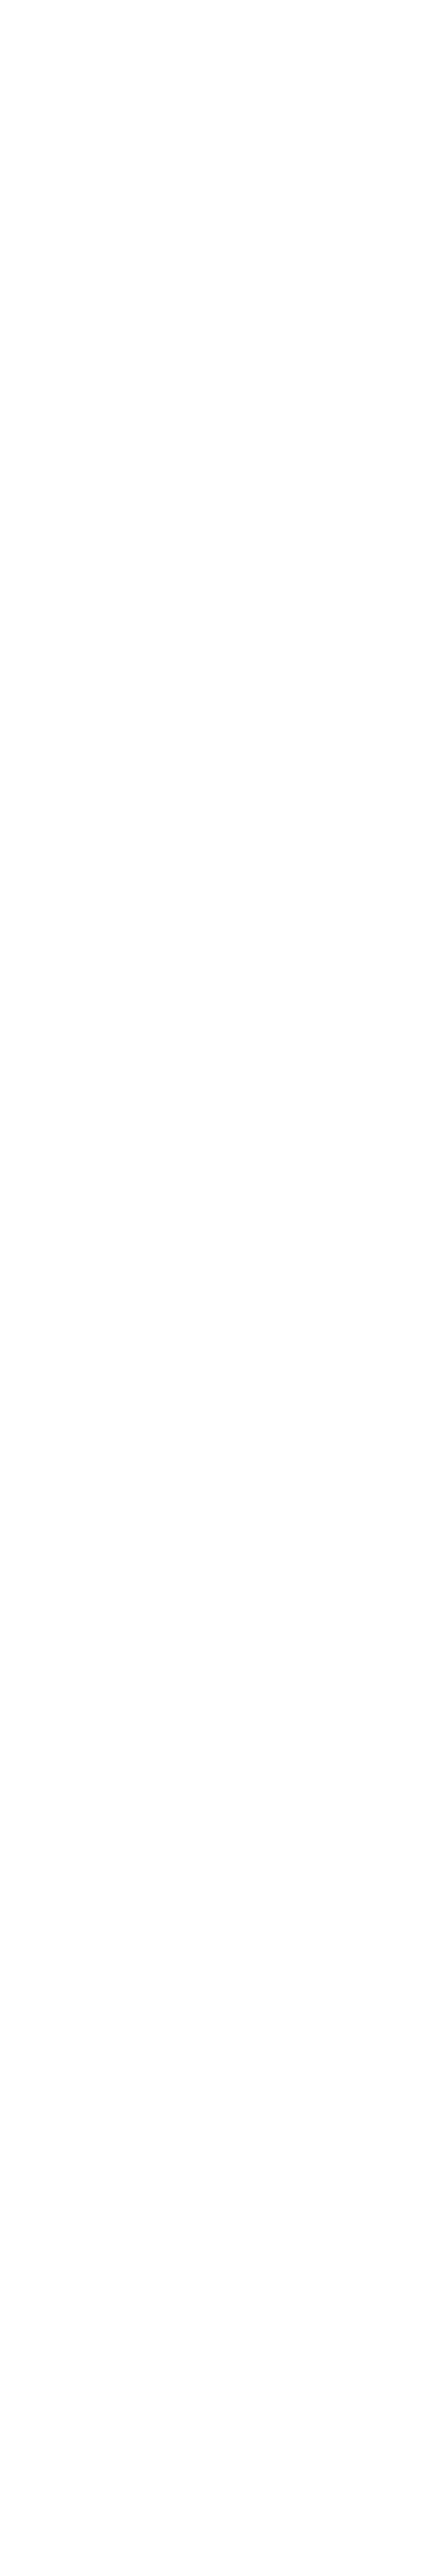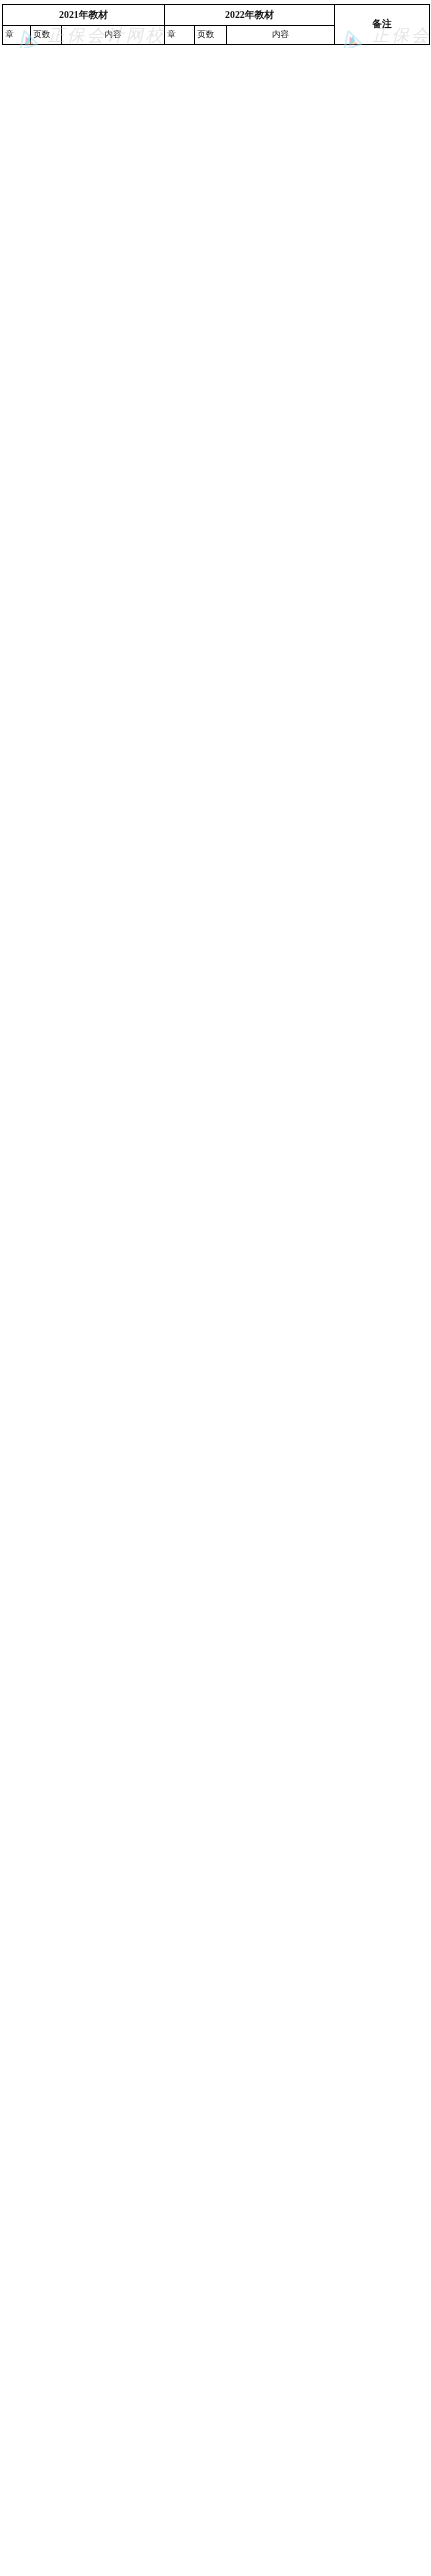--- a/index.html
+++ b/index.html
@@ -19,47 +19,20 @@
   .wm .tcol{display:block;}
   .wm .brand{font-family:"Liberation Sans","DejaVu Sans",sans-serif;font-size:17px;letter-spacing:2.6px;
              color:#cccccc;line-height:1.15;white-space:nowrap;font-style:italic;}
   .wm .url{font-family:"Liberation Sans","DejaVu Sans",sans-serif;font-size:13px;letter-spacing:0.5px;
            color:#d5d5d5;line-height:1.2;white-space:nowrap;}
 </style>
 </head>
 <body>
 
 <div id="page">
-  <table class="cmp">
-    <colgroup>
-      <col class="c-ch1">
-        <col class="c-pg1">
-        <col class="c-ct1">
-      <col class="c-ch2">
-        <col class="c-pg2">
-        <col class="c-ct2">
-        <col class="c-note">
-    </colgroup>
-    <thead>
-      <tr>
-        <th class="big" colspan="3">2021年教材</th>
-        <th class="big" colspan="3">2022年教材</th>
-        <th class="big" rowspan="2">备注</th>
-      </tr>
-      <tr>
-        <th class="sub">章</th>
-        <th class="sub">页数</th>
-        <th class="sub center">内容</th>
-        <th class="sub">章</th>
-        <th class="sub">页数</th>
-        <th class="sub center">内容</th>
-      </tr>
-    </thead>
-    <tbody id="rows"></tbody>
-  </table>
 <div class="wm" style="left: 15.5px; top: 26px;">
       <span class="logo"><svg viewBox="0 0 40 40" width="26" height="26" xmlns="http://www.w3.org/2000/svg">
           <path d="M7 33 Q6 35 9 34 L31 27 Q34 26 31 24 L15 8 Q12 5 12 9 Z" fill="none" stroke="#a6dcec" stroke-width="3" stroke-linejoin="round"></path>
           <path d="M14 29 L15 14 L27 26 Z" fill="#e06a9a"></path>
           <path d="M20 19 L26 25 L19 27 Z" fill="#f3c64a"></path>
           <path d="M14 29 L20 13 L23 22 Z" fill="#35b9e6"></path>
         </svg></span>
       <span class="tcol">
         <div class="brand">正保会计网校</div>
         <div class="url">www.chinaacc.com</div>

